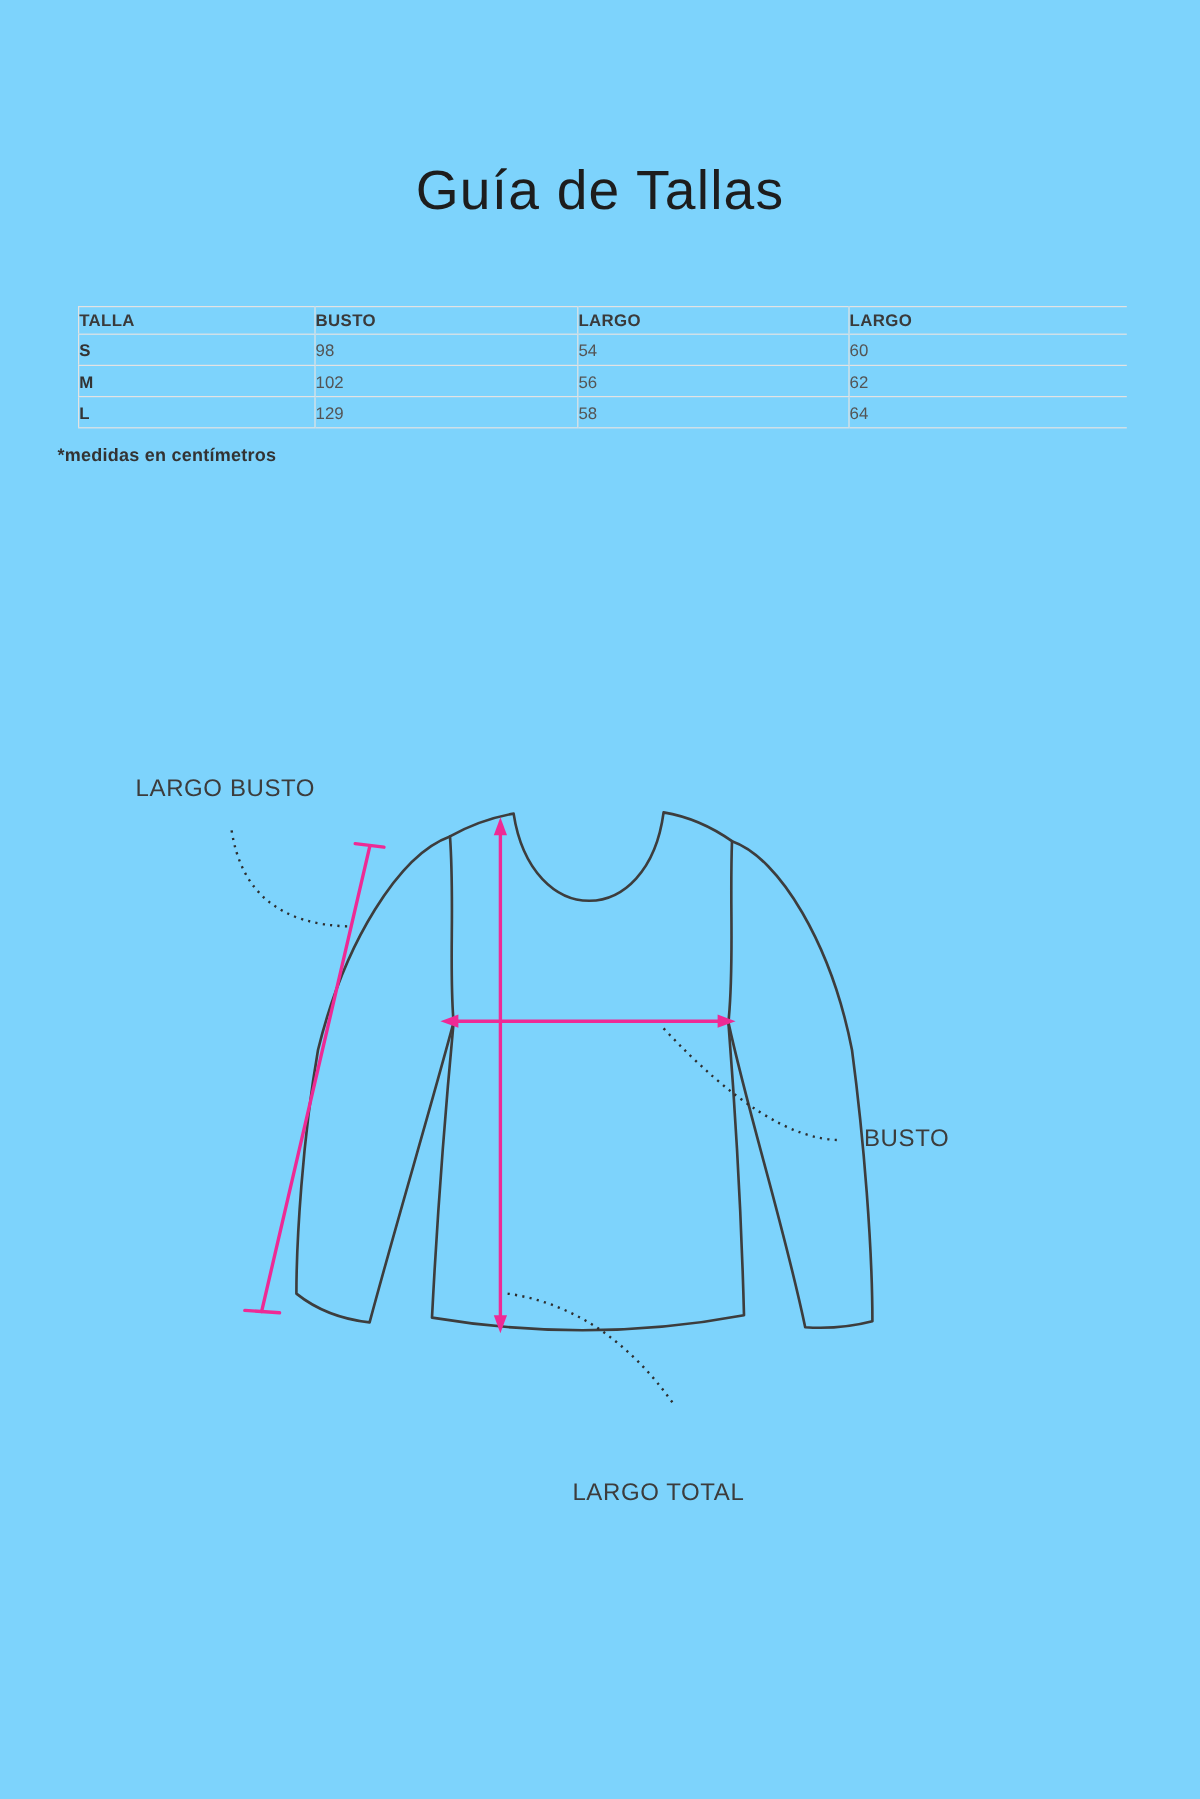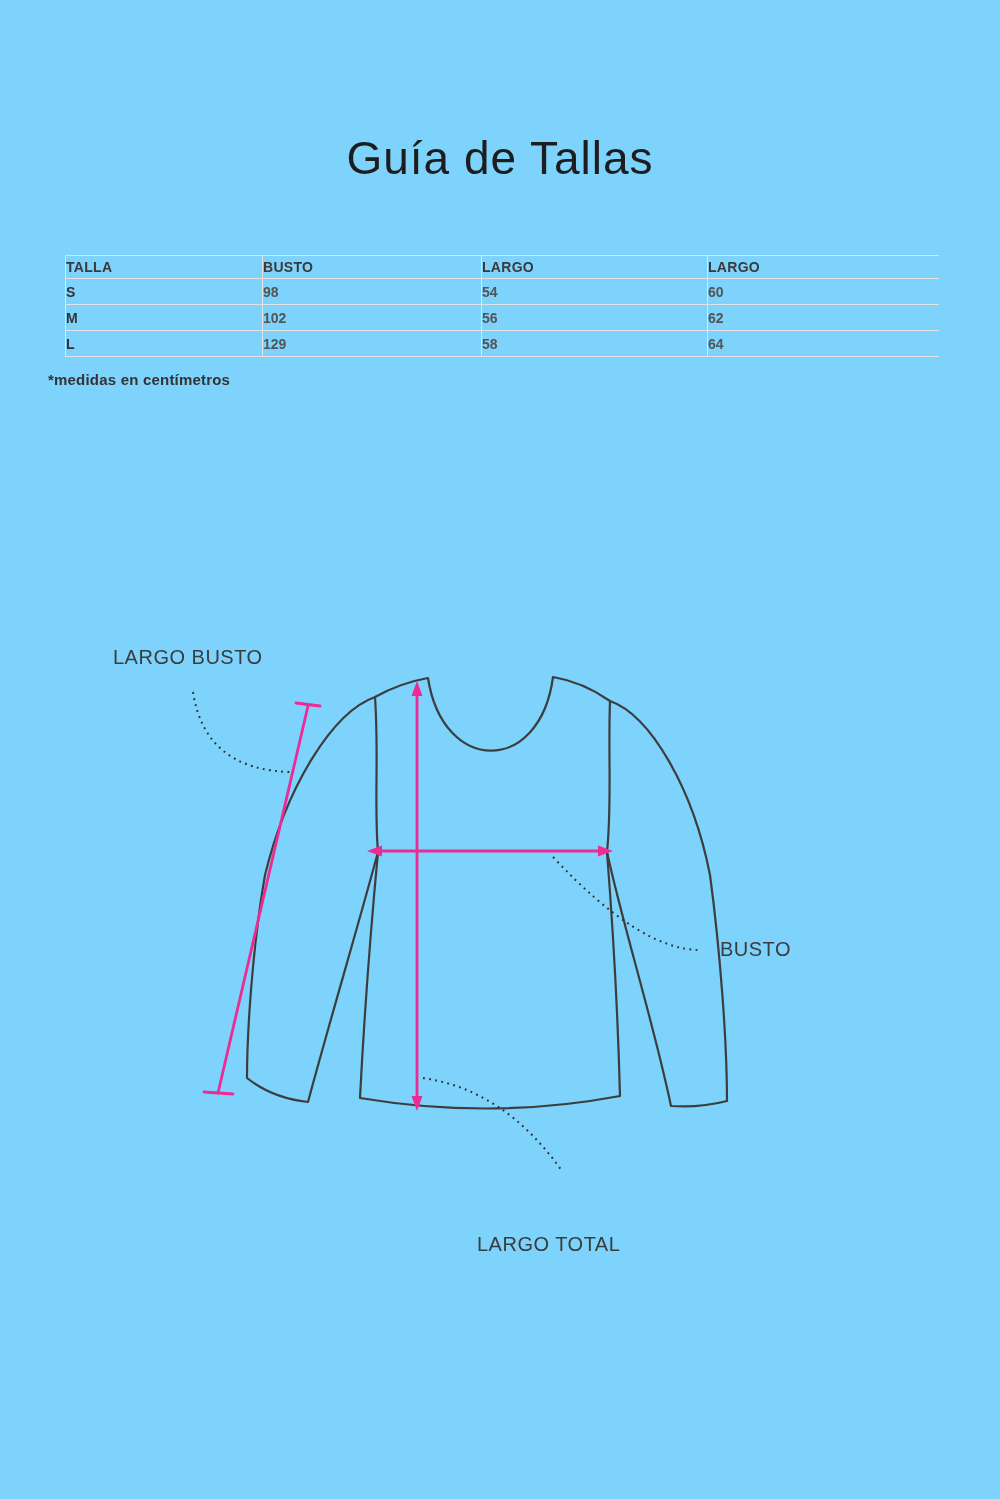--- a/index.html
+++ b/index.html
@@ -43,21 +43,21 @@
   table.size-table th {
     height: 22px;
     font-size: 14px;
     font-weight: 700;
     color: #3a3a3a;
     letter-spacing: 0.3px;
   }
   table.size-table td {
     height: 25px;
     font-size: 14px;
-    font-weight: 700;
+    font-weight: 400;
     color: #545454;
   }
   table.size-table td.size-cell {
     font-weight: 700;
     color: #333333;
   }
   .note {
     position: absolute;
     top: 371px;
     left: 0;

